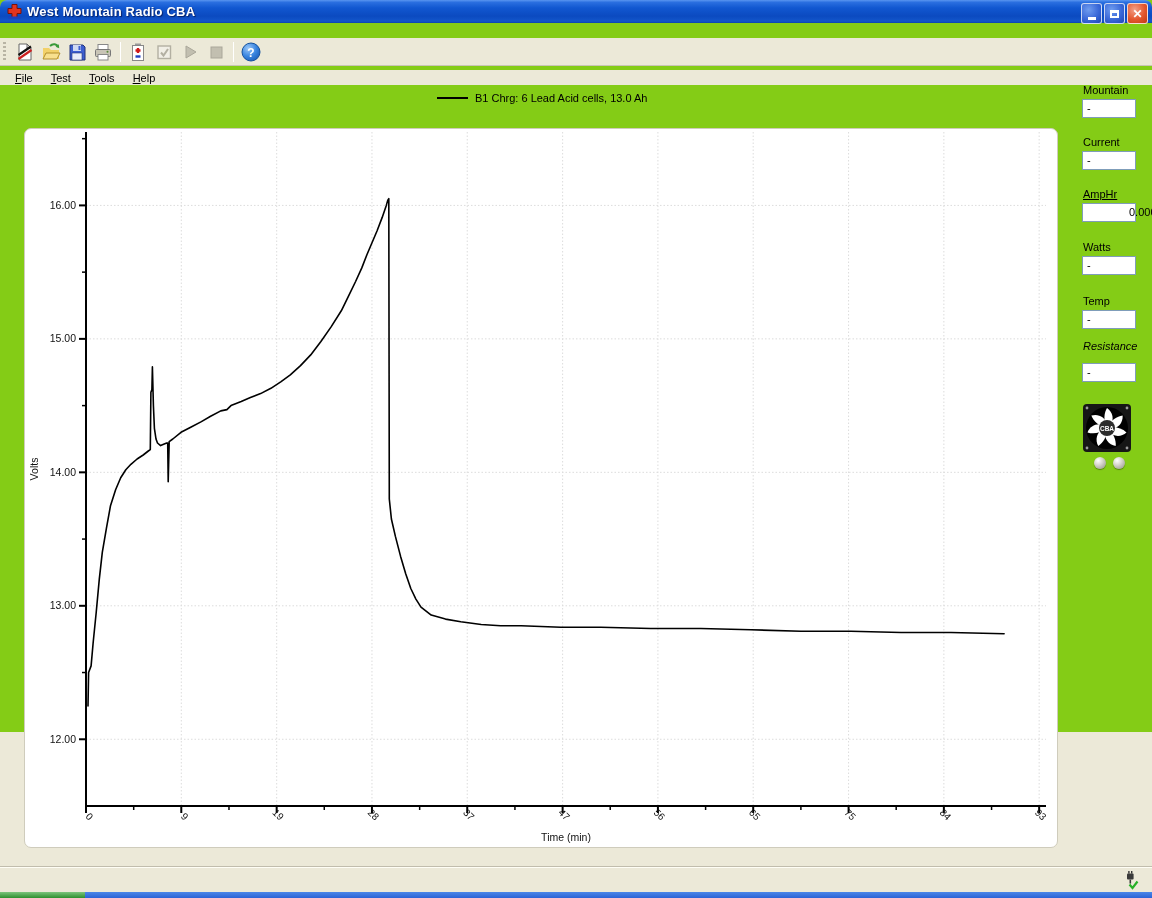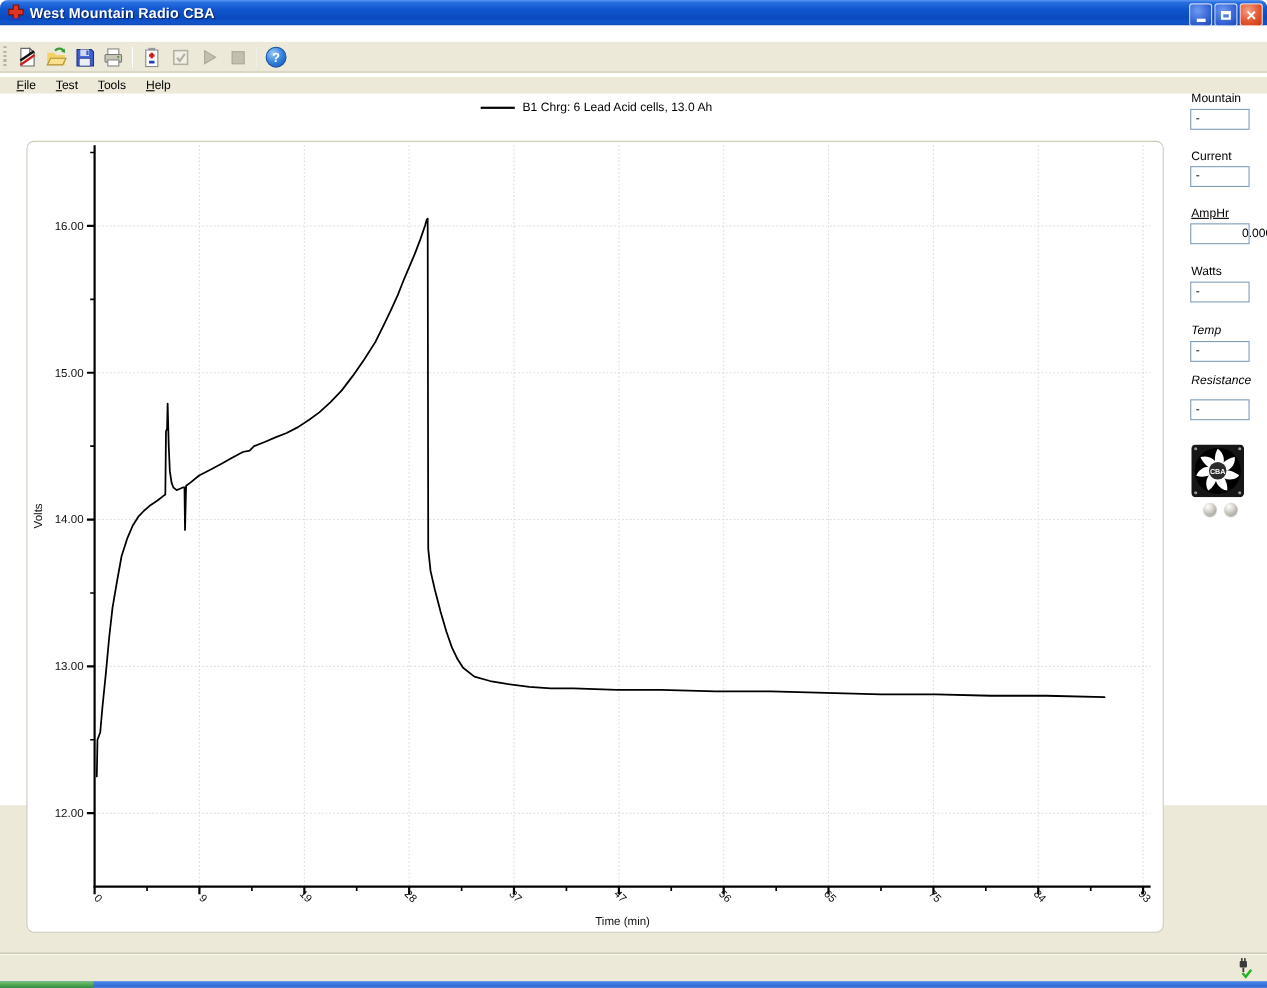--- a/index.html
+++ b/index.html
@@ -1,18 +1,18 @@
 <!DOCTYPE html>
 <html><head>
 <meta charset="utf-8">
 <style>
   * { margin:0; padding:0; box-sizing:border-box; }
   html,body { width:1152px; height:898px; overflow:hidden;
     font-family:"Liberation Sans", sans-serif; background:#ece9d8; }
-  #app { position:absolute; inset:0; width:1152px; height:732px; background:#ffffff; }
+  #app { position:absolute; inset:0; width:1152px; height:732px; background:#84cc16; }
 
   
   .titlebar { position:absolute; left:0; top:0; width:1152px; height:23px;
     background:linear-gradient(180deg,#5a96f0 0%,#2a6fe0 10%,#1157d0 35%,#0b4ac0 70%,#1256ca 92%,#0a44b0 100%);
     border-radius:7px 7px 0 0; display:flex; align-items:center; padding:0 4px; }
   .titlebar .app-icon { width:17px; height:17px; margin:0 4px 0 2px; flex:0 0 auto; }
   .titlebar .title-text { color:#fff; font-weight:bold; font-size:13px;
     text-shadow:1px 1px 1px rgba(0,0,40,.6); letter-spacing:.2px; }
   .winbtns { position:absolute; right:4px; top:3px; display:flex; gap:2px; }
   .winbtn { width:21px; height:21px; border-radius:3px; border:1px solid rgba(255,255,255,.75);
@@ -258,21 +258,21 @@
 
   <div id="readouts">
       <div class="readout-label" style="top: 84px;">Mountain</div>
       <div class="readout-box" style="top: 99px;">-</div>
       <div class="readout-label" style="top: 136px; text-align: right;">Current</div>
       <div class="readout-box" style="top: 151px;">-</div>
       <div class="readout-label" style="top: 188px; text-decoration: underline;">AmpHr</div>
       <div class="readout-box" style="top: 203px; padding-left: 46px;">0.000</div>
       <div class="readout-label" style="top: 241px;">Watts</div>
       <div class="readout-box" style="top: 256px;">-</div>
-      <div class="readout-label" style="top: 295px; font-style: italic;">Temp</div>
+      <div class="readout-label" style="top: 295px;">Temp</div>
       <div class="readout-box" style="top: 310px;">-</div>
       <div class="readout-label" style="top: 340px; font-style: italic;">Resistance</div>
       <div class="readout-box" style="top: 363px;">-</div>
     </div>
 
   <div class="fan-wrap">
     <svg width="48" height="48" viewBox="0 0 48 48">
       <rect x="0" y="0" width="48" height="48" rx="4" fill="#161616"></rect>
       <circle cx="24" cy="24" r="21" fill="#000"></circle>
       <g fill="#fff">

